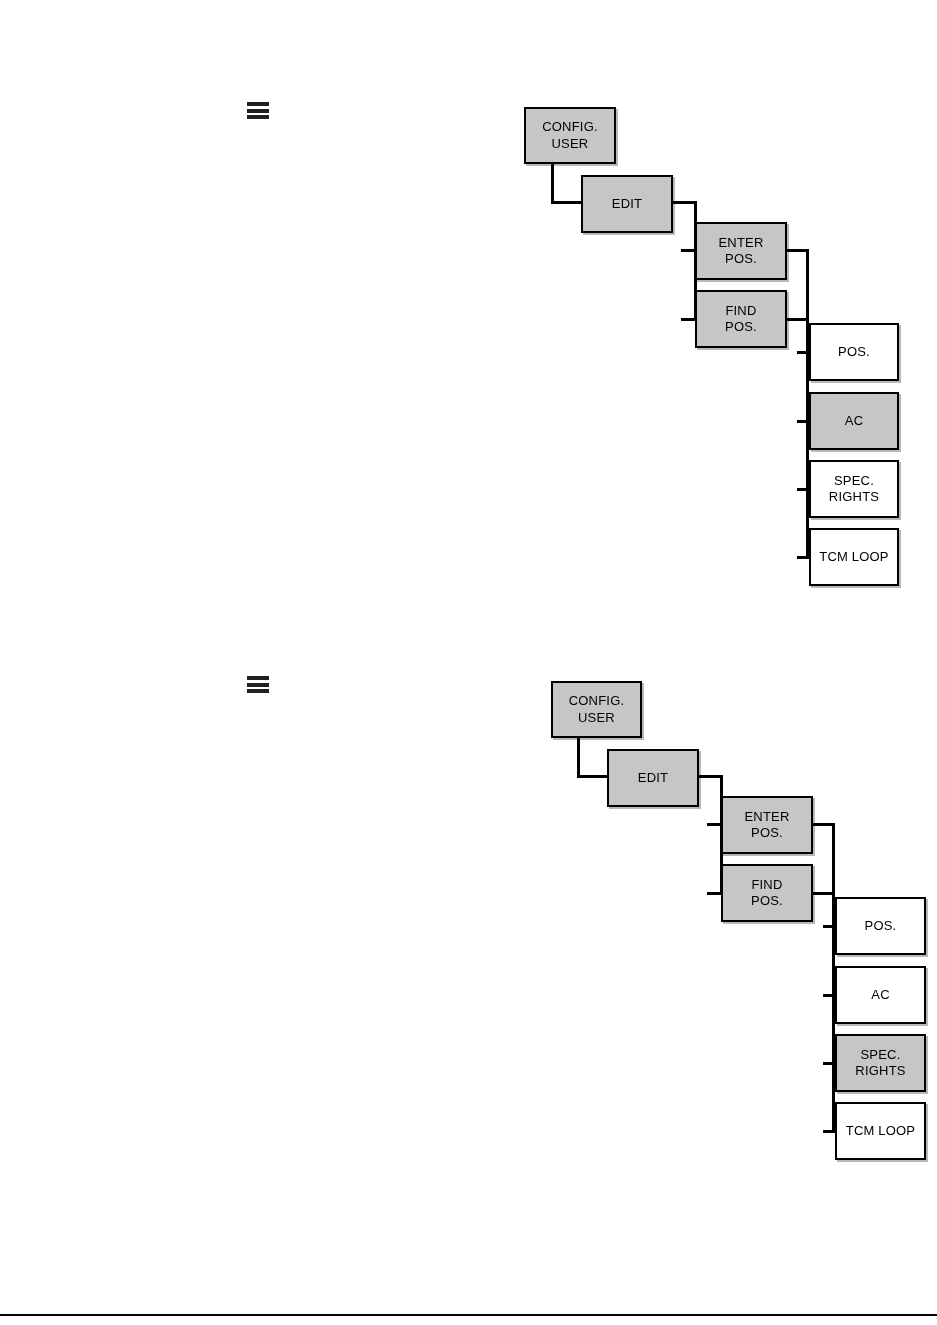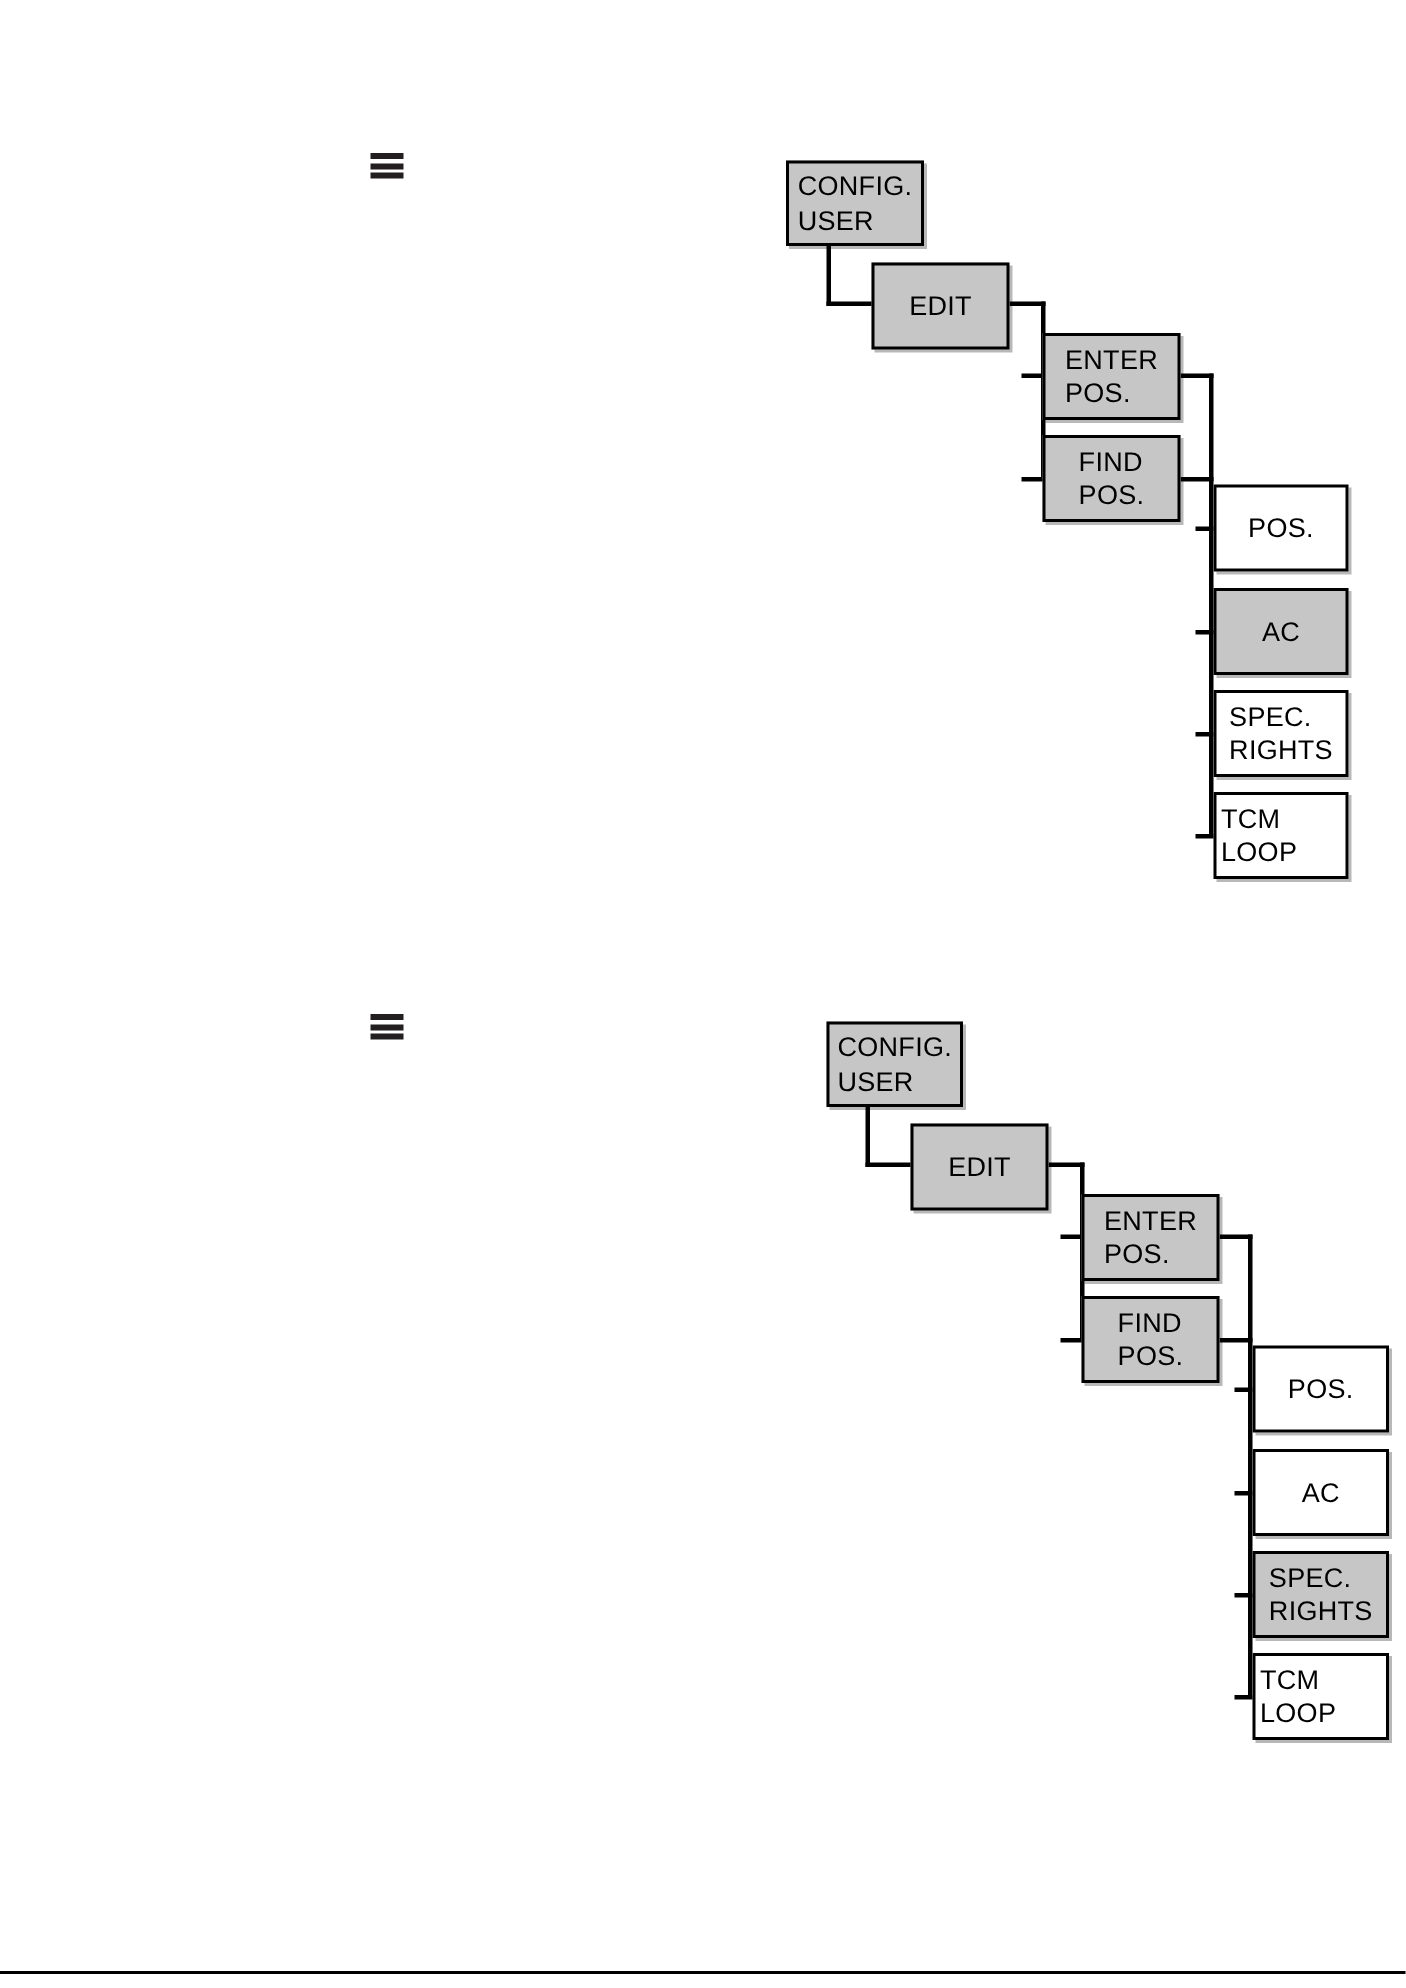--- a/index.html
+++ b/index.html
@@ -44,22 +44,22 @@
   .menu-icon span.l3 { width: 22px; }
 
   .node {
     position: absolute;
     box-sizing: border-box;
     border: 2px solid #000000;
     background: #ffffff;
     display: flex;
     align-items: center;
     justify-content: center;
-    text-align: left;
-    font-size: 18px;
+    text-align: center;
+    font-size: 13px;
     line-height: 1.25;
     color: #000000;
     letter-spacing: 0.2px;
     box-shadow: 2px 2px 0 rgba(0,0,0,0.28);
     white-space: pre-line;
     padding: 0 3px;
   }
   .node.shaded {
     background: #c6c6c6;
   }

